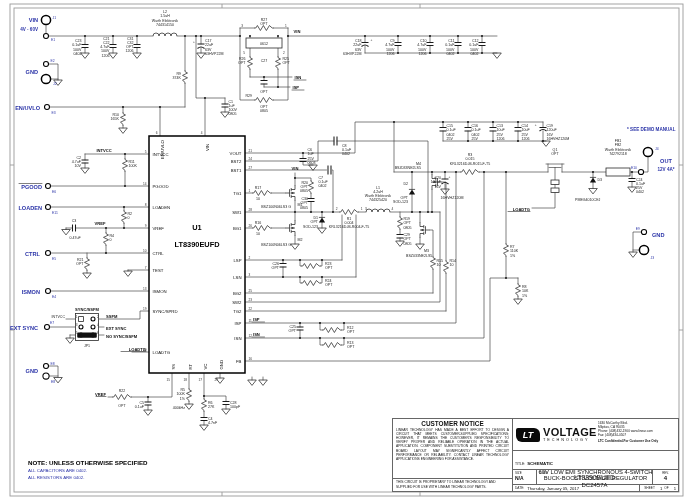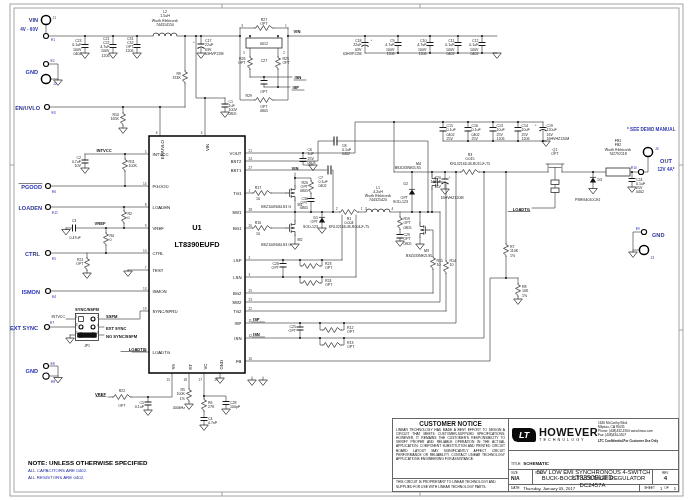--- a/index.html
+++ b/index.html
@@ -638,21 +638,21 @@
   <div class="tb-notice">
     <h4>CUSTOMER NOTICE</h4>
     <div class="body">LINEAR TECHNOLOGY HAS MADE A BEST EFFORT TO DESIGN A CIRCUIT THAT MEETS CUSTOMER-SUPPLIED SPECIFICATIONS; HOWEVER, IT REMAINS THE CUSTOMER'S RESPONSIBILITY TO VERIFY PROPER AND RELIABLE OPERATION IN THE ACTUAL APPLICATION. COMPONENT SUBSTITUTION AND PRINTED CIRCUIT BOARD LAYOUT MAY SIGNIFICANTLY AFFECT CIRCUIT PERFORMANCE OR RELIABILITY. CONTACT LINEAR TECHNOLOGY APPLICATIONS ENGINEERING FOR ASSISTANCE.</div>
     <div class="foot">THIS CIRCUIT IS PROPRIETARY TO LINEAR TECHNOLOGY AND SUPPLIED FOR USE WITH LINEAR TECHNOLOGY PARTS.</div>
   </div>
   <div class="tb-main">
     <div class="row1">
       <div class="logo">
         <div class="ltmark">LT</div>
         <div>
-          <div class="lin1">HOWEVER</div>
+          <div class="lin1">VOLTAGE</div>
           <div class="lin2">TECHNOLOGY</div>
         </div>
       </div>
       <div class="addr">
         <div class="a">1630 McCarthy Blvd.
 Milpitas, CA 95035
 Phone: (408)432-1900   www.linear.com
 Fax: (408)434-0507</div>
         <div class="conf">LTC Confidential-For Customer Use Only</div>
       </div>

